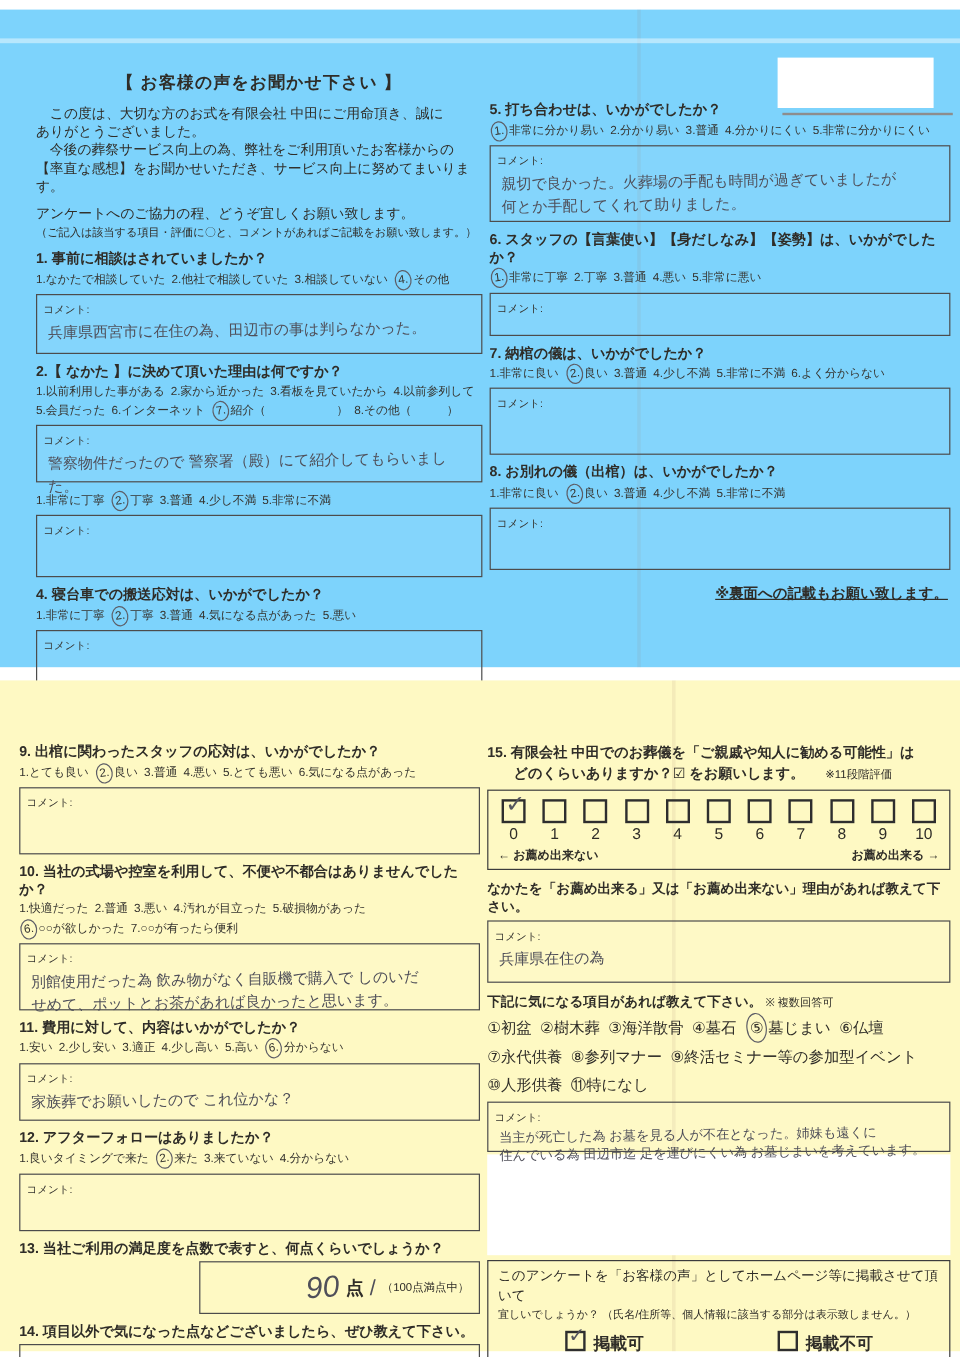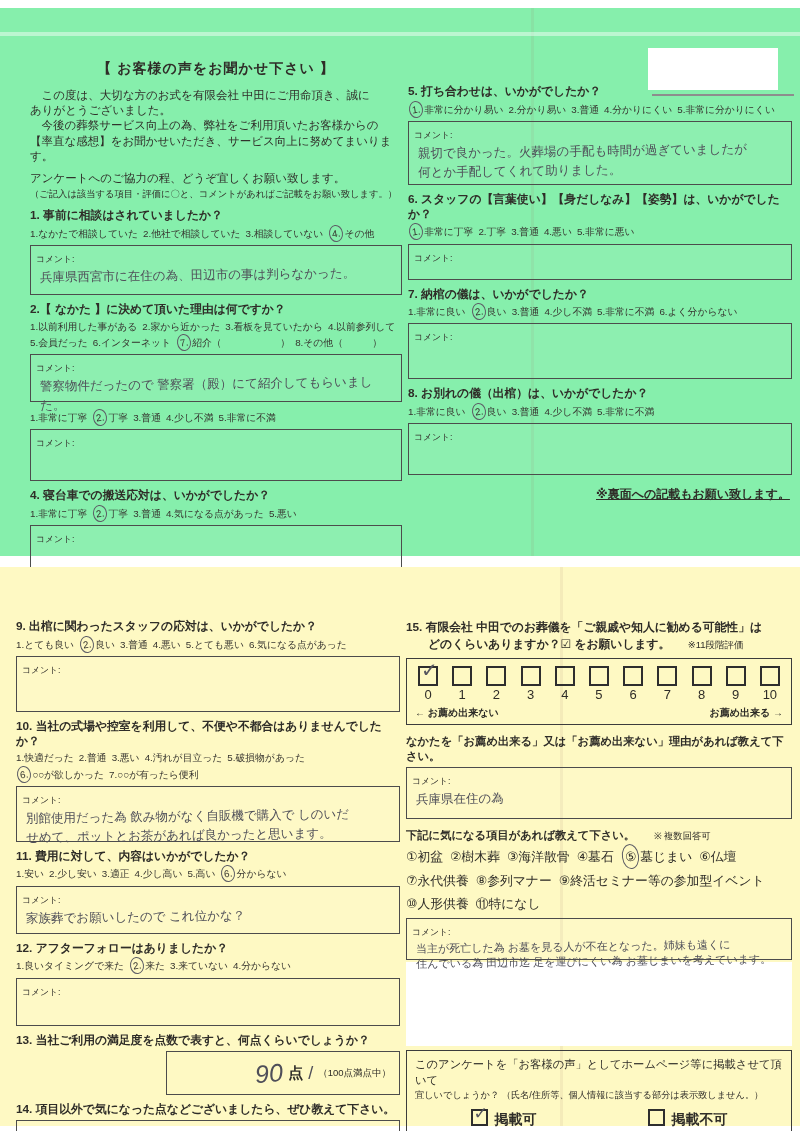--- a/index.html
+++ b/index.html
@@ -2,21 +2,21 @@
 <html><head>
 <meta charset="utf-8">
 <style>
   html,body{margin:0;padding:0;}
   body{
     width:800px;height:1131px;position:relative;background:#ffffff;
     font-family:"Liberation Sans","DejaVu Sans",sans-serif;color:#2f2d28;
     overflow:hidden;
   }
   .page{position:absolute;left:0;width:800px;}
-  #page1{top:8px;height:548px;background:#86efac;}
+  #page1{top:8px;height:548px;background:#7dd3fc;}
   #page2{top:567px;height:559px;background:#fef9c3;}
   .crease-v{position:absolute;top:0;bottom:0;width:3px;background:rgba(160,120,100,0.10);}
   .crease-h{position:absolute;left:0;right:0;height:4px;background:rgba(255,255,255,0.45);}
   .col{position:absolute;}
   #p1-left{left:30px;top:52px;width:372px;}
   #p1-right{left:408px;top:76px;width:384px;}
   #p2-left{left:16px;top:52px;width:384px;}
   #p2-right{left:406px;top:52px;width:386px;}
 
   .title{font-size:14px;font-weight:bold;text-align:center;letter-spacing:1px;}
@@ -62,21 +62,21 @@
   .scale-note{font-size:9.5px;font-weight:normal;margin-left:14px;}
   .scalebox{border:1.6px solid #3c3c3c;margin-top:5px;padding:7px 6px 4px;}
   .srow{display:flex;justify-content:space-between;padding:0 2px;}
   .scell{width:26px;text-align:center;position:relative;}
   .sbox{width:16px;height:16px;border:2px solid #2e2e2e;margin:0 auto;position:relative;}
   .snum{font-size:13px;margin-top:1px;}
   .tickmark{position:absolute;top:-10px;left:1px;font-size:20px;color:#55555e;font-weight:bold;}
   .arrows{display:flex;justify-content:space-between;font-size:10px;font-weight:bold;margin-top:4px;padding:0 2px;}
 
   .prompt{font-size:11.3px;font-weight:bold;margin-top:9px;line-height:1.3;font-family:Liberation Serif, serif;}
-  .small-note{font-size:9.3px;font-weight:normal;margin-left:16px;}
+  .small-note{font-size:9.3px;font-weight:normal;margin-left:0;}
   .items{font-size:12.8px;line-height:1.8;margin-top:2px;}
   .items .opt{margin-right:7px;text-align:center;}
   .redact2{background:#ffffff;height:84px;margin-top:2px;}
 
   .pubbox{border:1.6px solid #3c3c3c;padding:6px 8px 8px;margin-top:4px;}
   .publine1{font-size:11.3px;line-height:1.35;}
   .publine2{font-size:9.2px;margin-top:1px;}
   .pubchecks{display:flex;justify-content:space-around;margin-top:7px;font-size:14px;font-weight:bold;align-items:center;}
   .chk{width:13px;height:13px;border:2px solid #2e2e2e;display:inline-block;vertical-align:-2px;margin-right:7px;position:relative;}
 </style>

